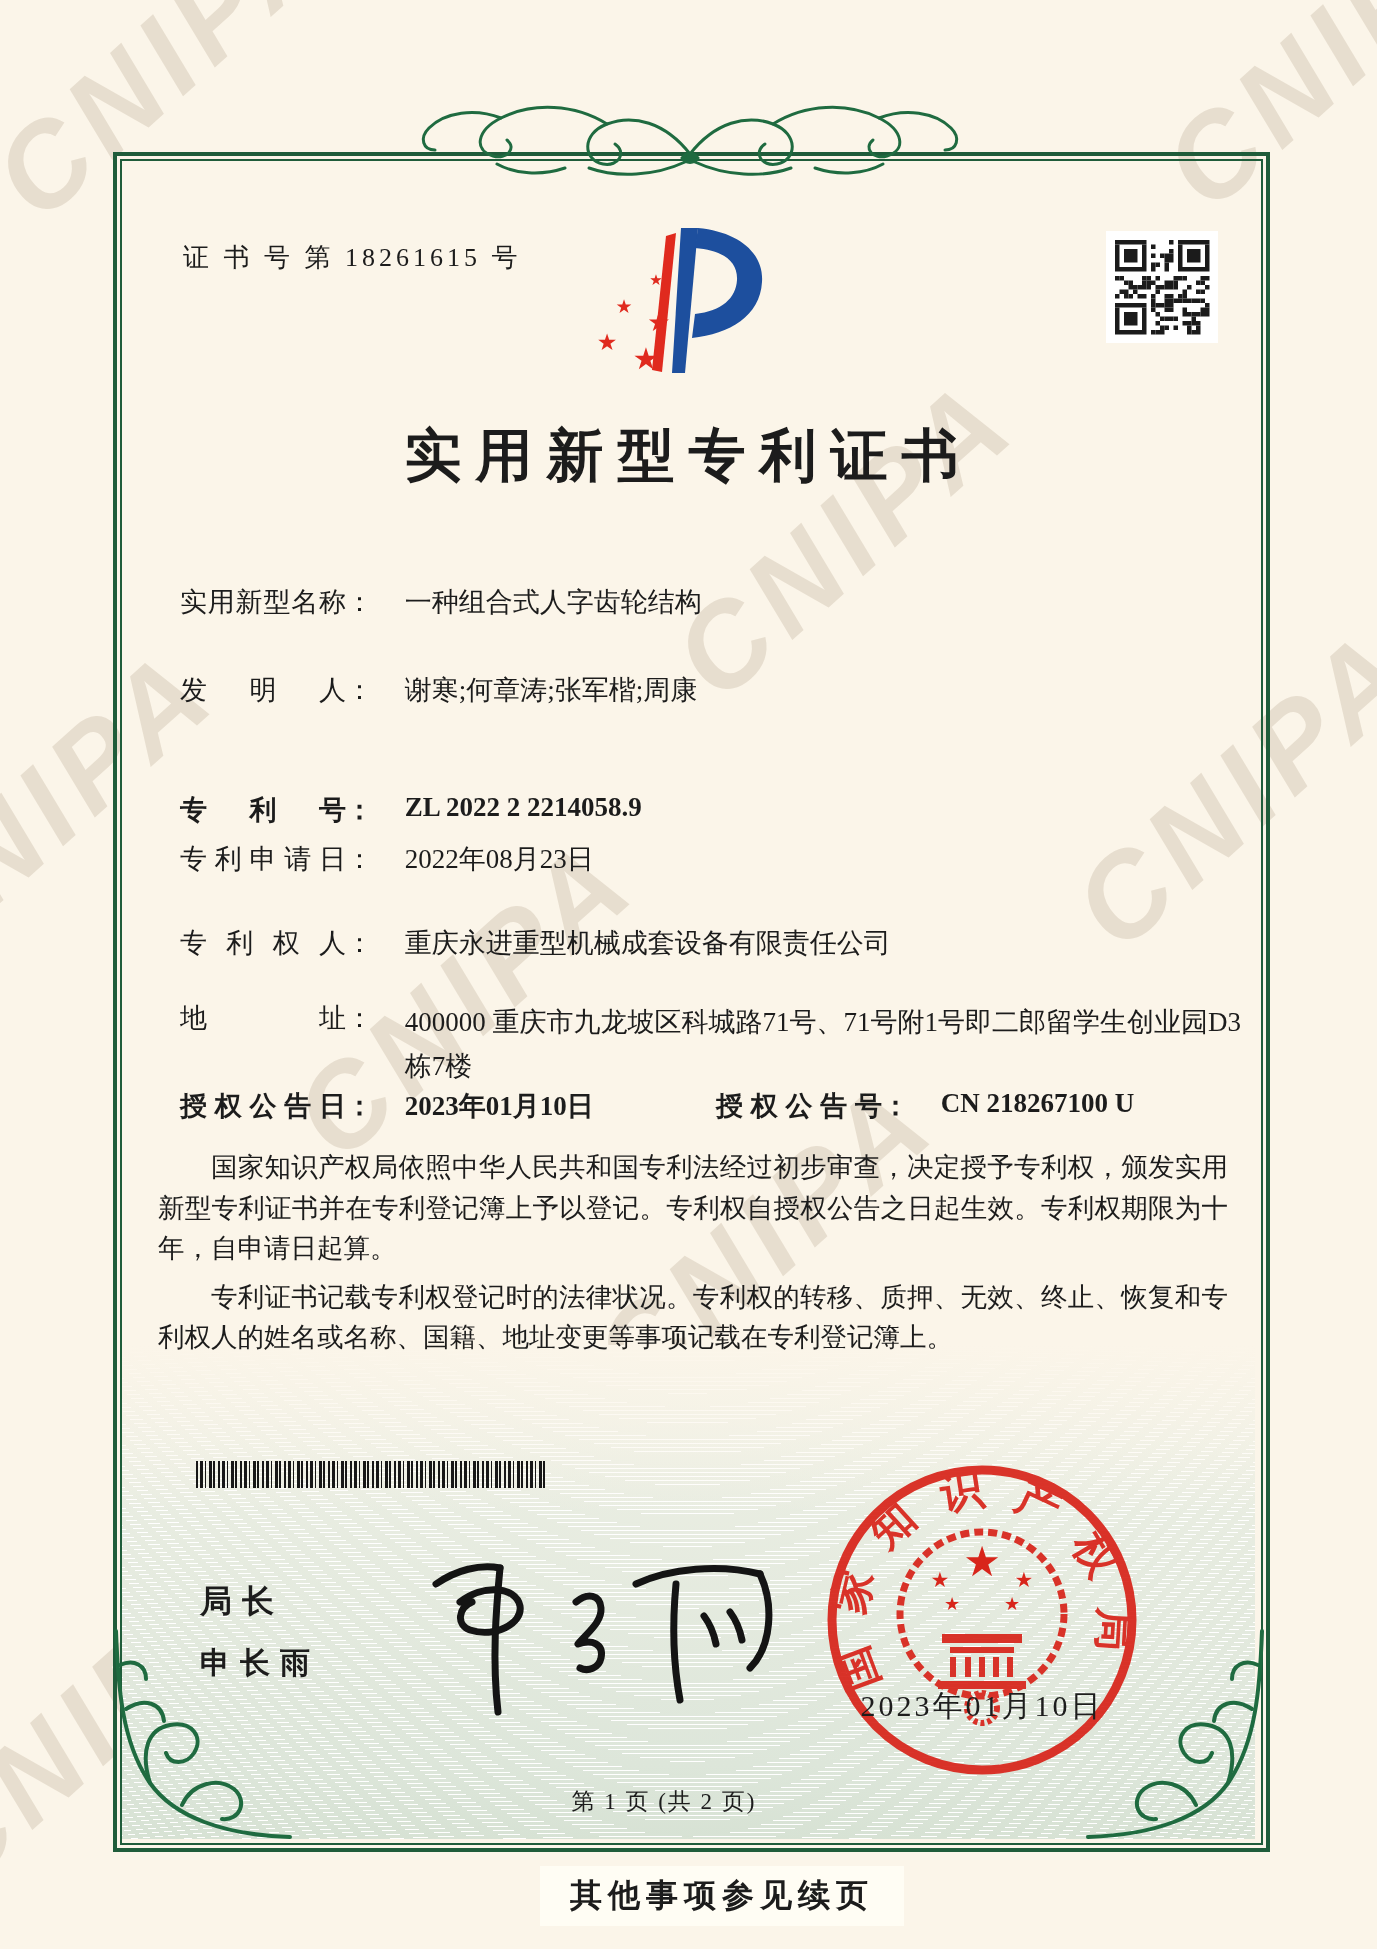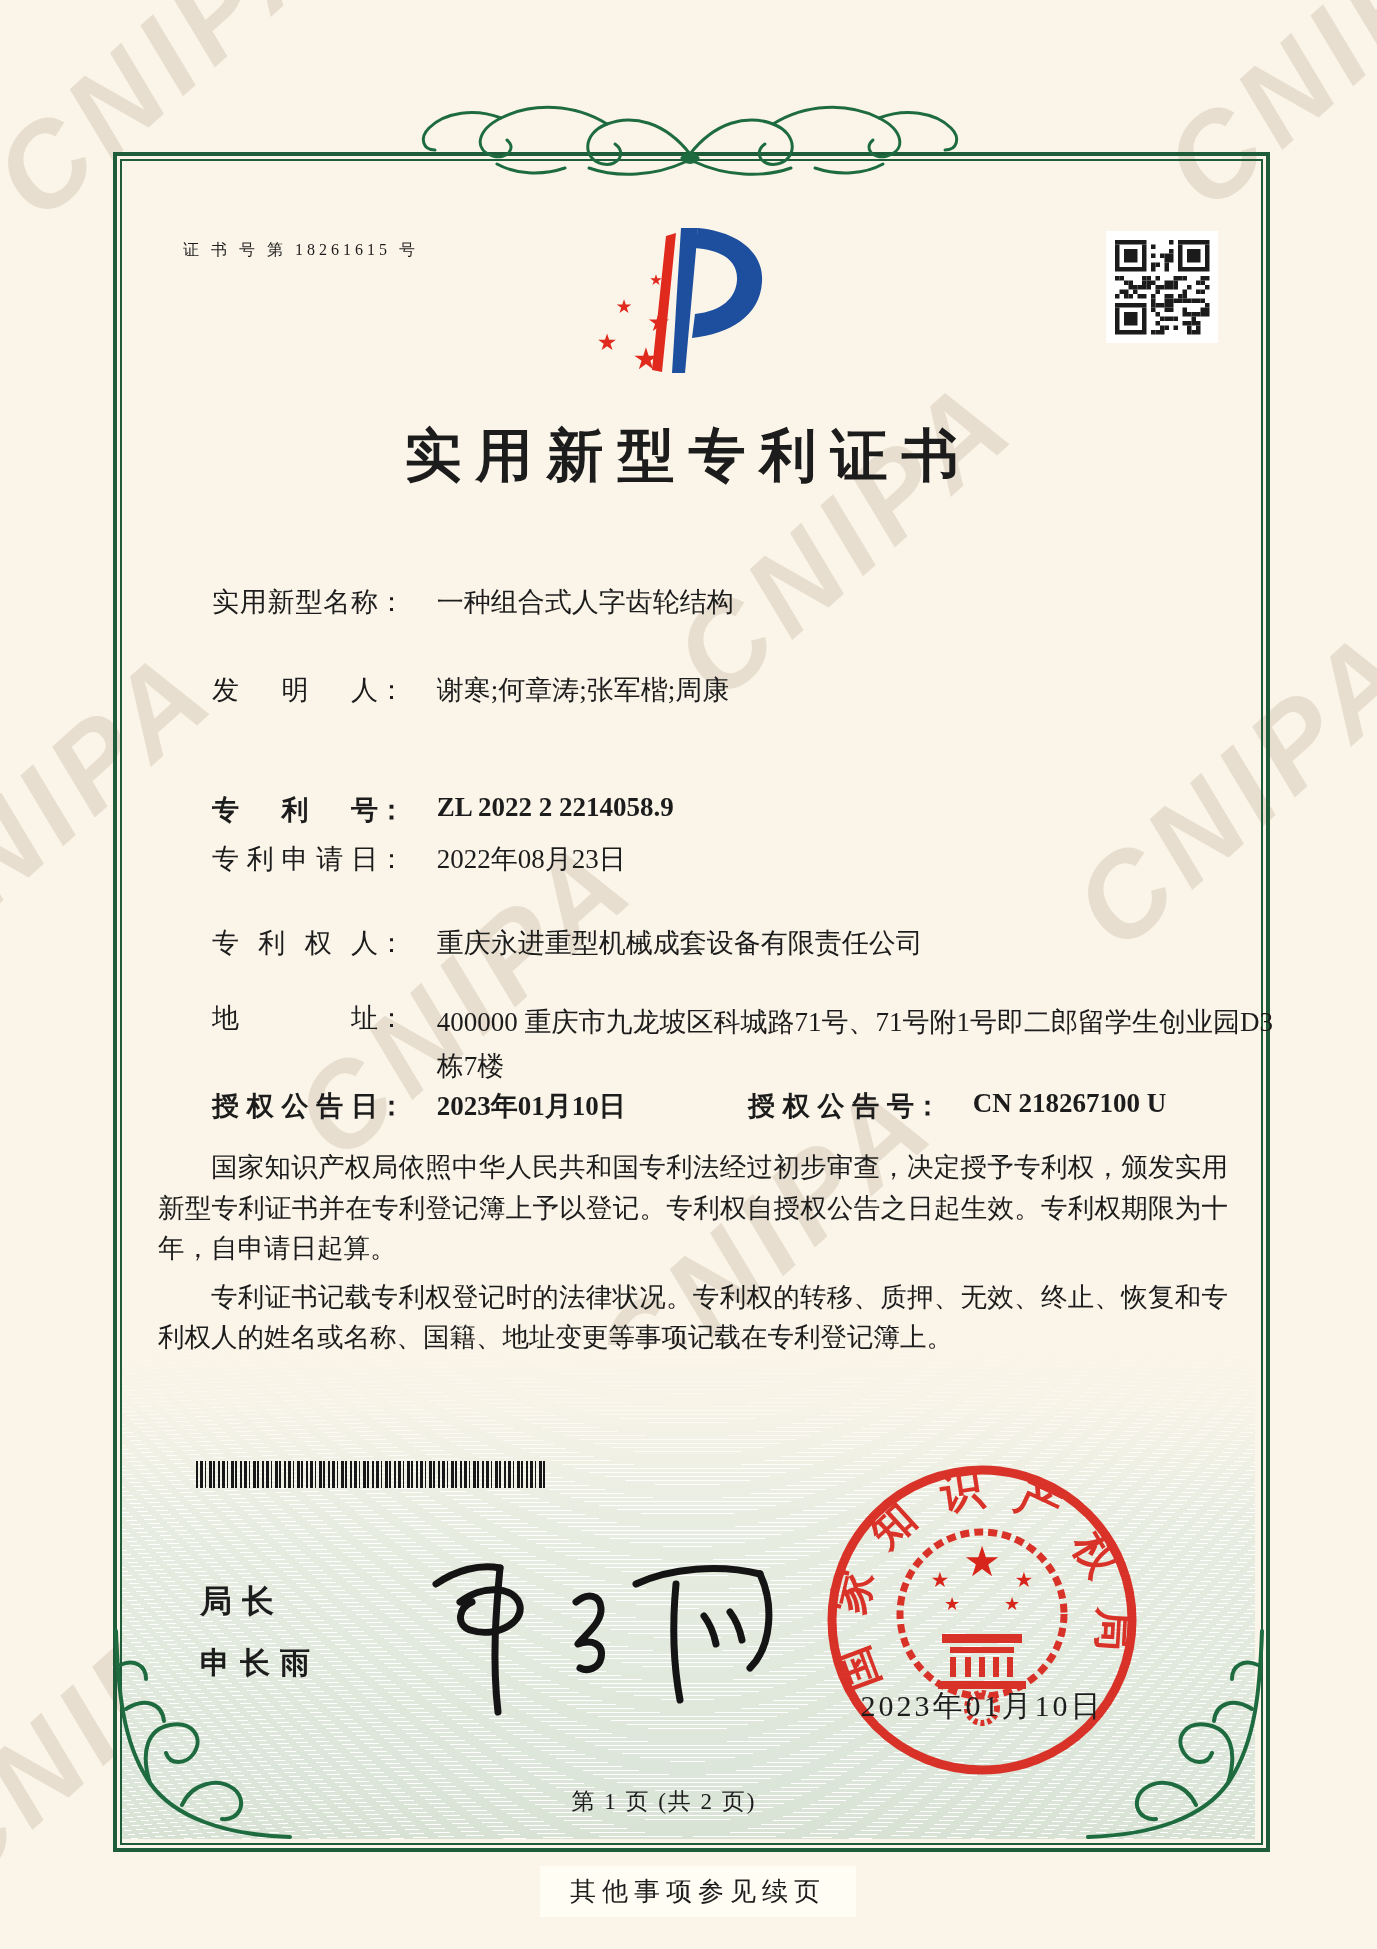--- a/index.html
+++ b/index.html
@@ -37,21 +37,21 @@
     z-index:2;
     background:
       linear-gradient(180deg,#fbf5e9 0%, rgba(251,245,233,0) 34%),
       repeating-radial-gradient(140% 95% at 50% 215%, #ffffff 0 2px, rgba(255,255,255,0) 2px 14px),
       linear-gradient(180deg,#f0f1e6 0%, #dde6da 85%, #d7e2d4 100%);
   }
   .ornament{position:absolute;z-index:3;}
   
   .cert-no{
     position:absolute;left:183px;top:240px;z-index:4;
-    font-size:16px;letter-spacing:4px;
+    font-size:26px;letter-spacing:4px;
   }
   .logo{position:absolute;left:588px;top:222px;width:190px;height:152px;z-index:4;}
   .logo-star{
     position:absolute;color:#e02a1e;line-height:1;
     transform:translate(-50%,-50%);
     font-family:"DejaVu Sans",sans-serif;
   }
   .qr{
     position:absolute;left:1106px;top:231px;width:112px;height:112px;
     background:#ffffff;z-index:4;padding:0;
@@ -60,21 +60,20 @@
   .title{
     position:absolute;left:0;top:418px;width:1377px;z-index:4;
     text-align:center;font-size:57px;font-weight:bold;letter-spacing:14px;
   }
   
   .row{position:absolute;left:180px;z-index:4;font-size:27px;white-space:nowrap;}
   .flabel{
     display:inline-block;width:166px;
     text-align:justify;text-align-last:justify;
     vertical-align:top;
-    margin-left:32px;
   }
   .colon{display:inline-block;vertical-align:top;}
   .fvalue{display:inline-block;margin-left:25px;vertical-align:top;}
   .fvalue.wrap{white-space:normal;width:845px;line-height:44px;}
   .row2{position:absolute;z-index:4;font-size:27px;white-space:nowrap;font-weight:bold;}
   
   .body-text{
     position:absolute;left:150px;top:1139px;width:1086px;z-index:4;
     font-size:26.5px;line-height:40.5px;text-align:justify;
   }
@@ -112,21 +111,21 @@
     text-align:center;font-size:30px;letter-spacing:3px;color:#1d1d1d;
   }
   
   .page-note{
     position:absolute;left:0;top:1786px;width:1328px;z-index:6;
     text-align:center;font-size:23px;letter-spacing:2px;
   }
   .cont-note{
     position:absolute;left:540px;top:1866px;z-index:4;
     background:#fffdf4;padding:8px 30px;
-    font-size:26px;letter-spacing:6px;
+    font-size:32px;letter-spacing:6px;font-weight:bold;
   }
 </style>
 </head>
 <body>
 
 <div class="page">
 
   <span class="wm" style="left:-40px;top:-10px;">CNIPA</span>
   <span class="wm" style="left:1130px;top:-20px;">CNIPA</span>
   <span class="wm" style="left:640px;top:470px;">CNIPA</span>

